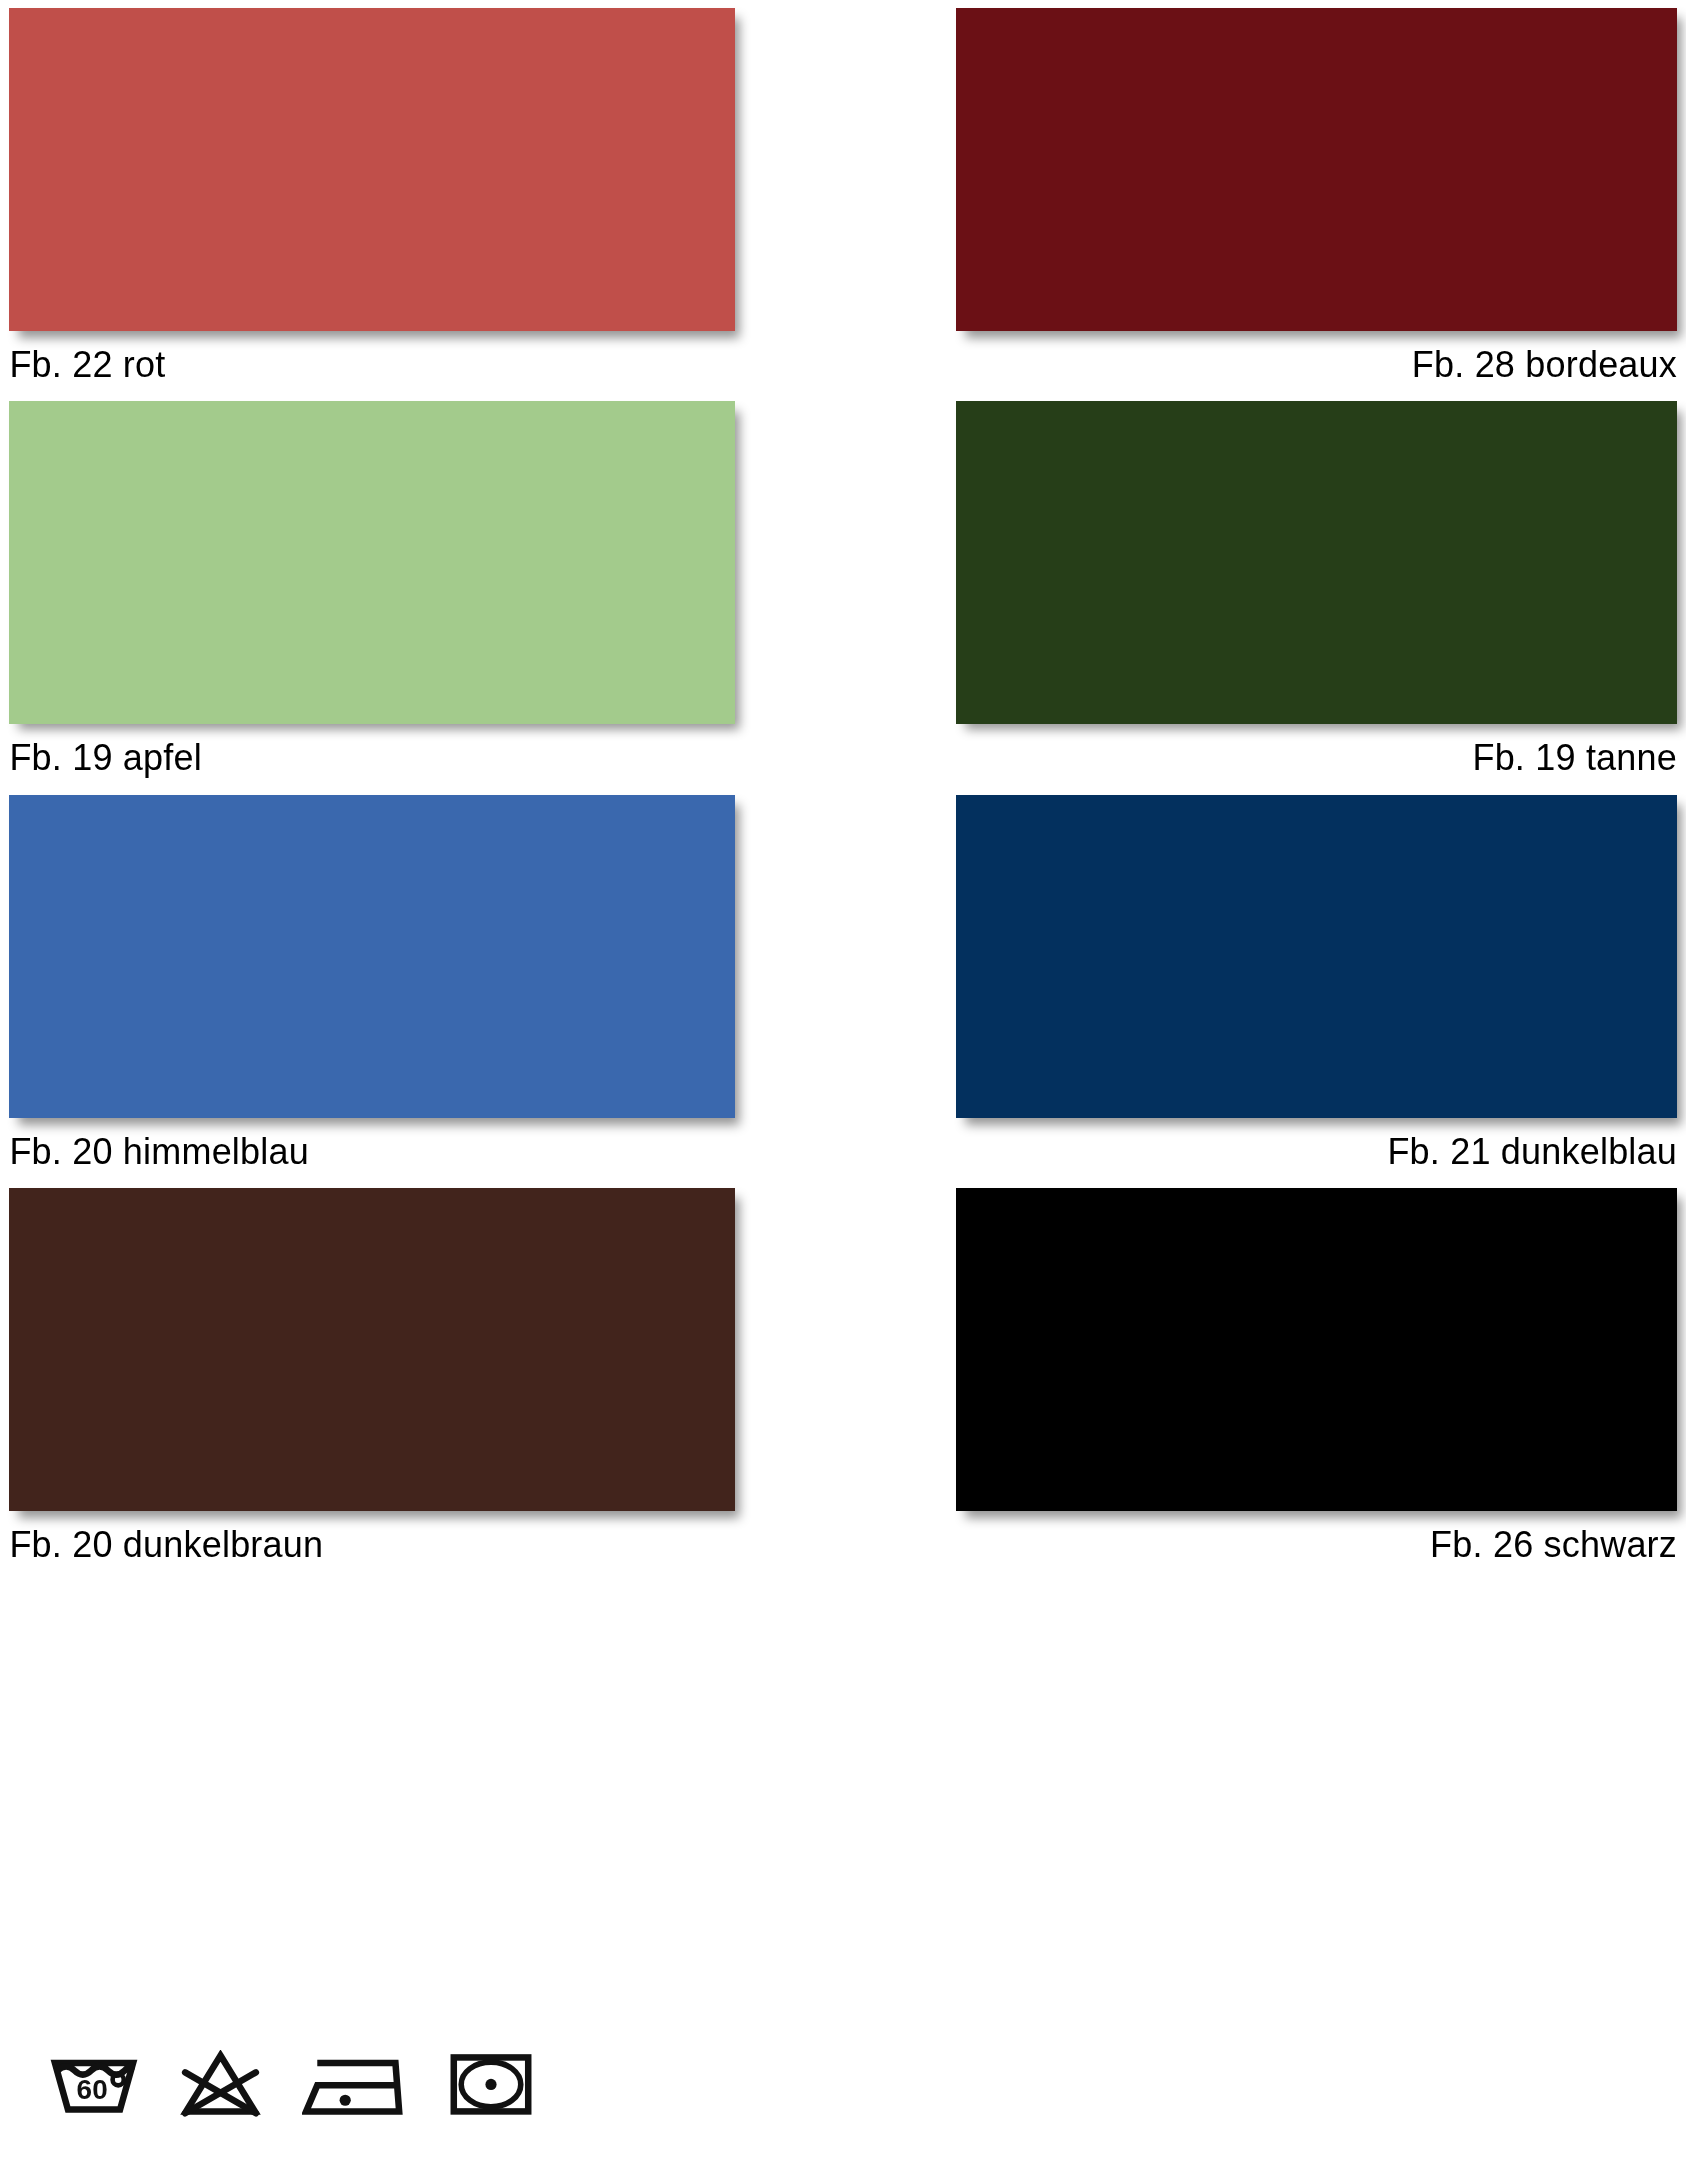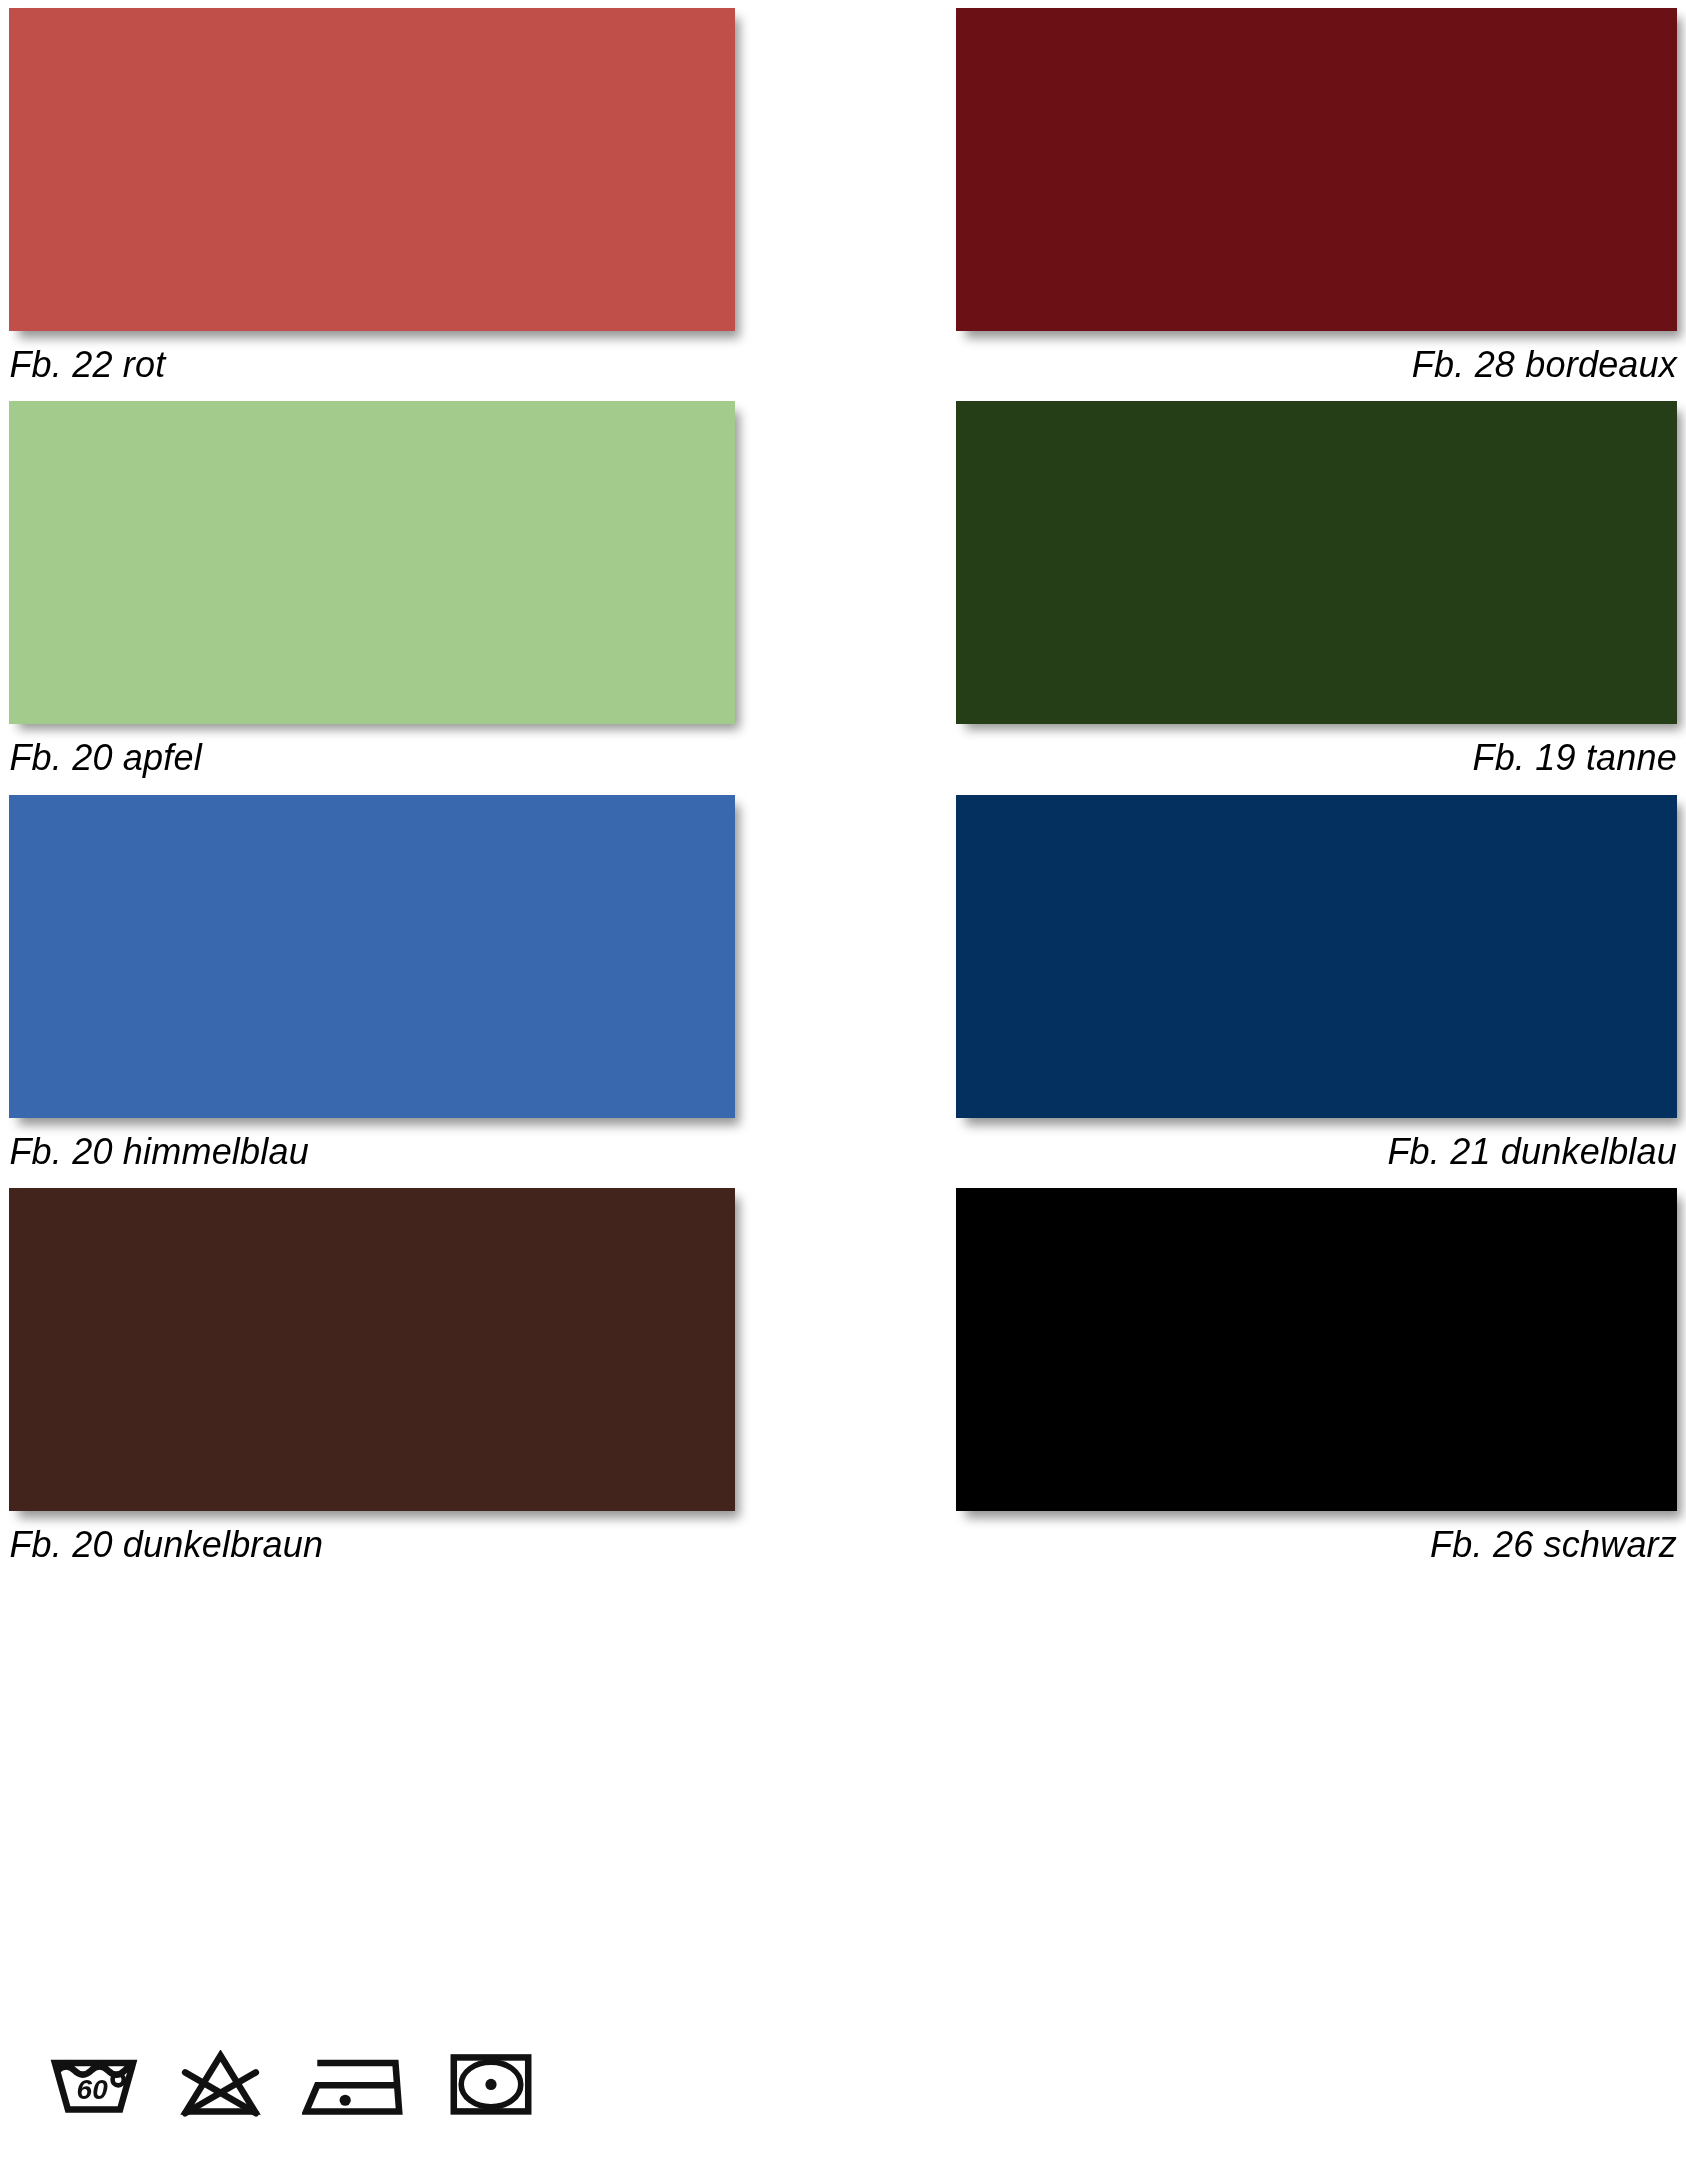--- a/index.html
+++ b/index.html
@@ -14,21 +14,20 @@
     font-family: "Liberation Sans", sans-serif;
     color: #000000;
     overflow: hidden;
   }
 
   #page {
     position: relative;
     width: 1686px;
     height: 2177px;
     background: #ffffff;
-    font-style: italic;
   }
 
   
   .swatch-grid {
     position: absolute;
     left: 0;
     top: 0;
     width: 1686px;
   }
 
@@ -98,21 +97,21 @@
       <div class="swatch-label">Fb. 22 rot</div>
     </div>
 
     <div class="swatch-cell col-right row-1">
       <div class="swatch-chip" style="background-color: rgb(107, 16, 21);"></div>
       <div class="swatch-label">Fb. 28 bordeaux</div>
     </div>
 
     <div class="swatch-cell col-left row-2">
       <div class="swatch-chip" style="background-color: rgb(163, 203, 140);"></div>
-      <div class="swatch-label">Fb. 20 apfel</div>
+      <div class="swatch-label">Fb. 19 apfel</div>
     </div>
 
     <div class="swatch-cell col-right row-2">
       <div class="swatch-chip" style="background-color: rgb(38, 62, 24);"></div>
       <div class="swatch-label">Fb. 19 tanne</div>
     </div>
 
     <div class="swatch-cell col-left row-3">
       <div class="swatch-chip" style="background-color: rgb(58, 104, 174);"></div>
       <div class="swatch-label">Fb. 20 himmelblau</div>

